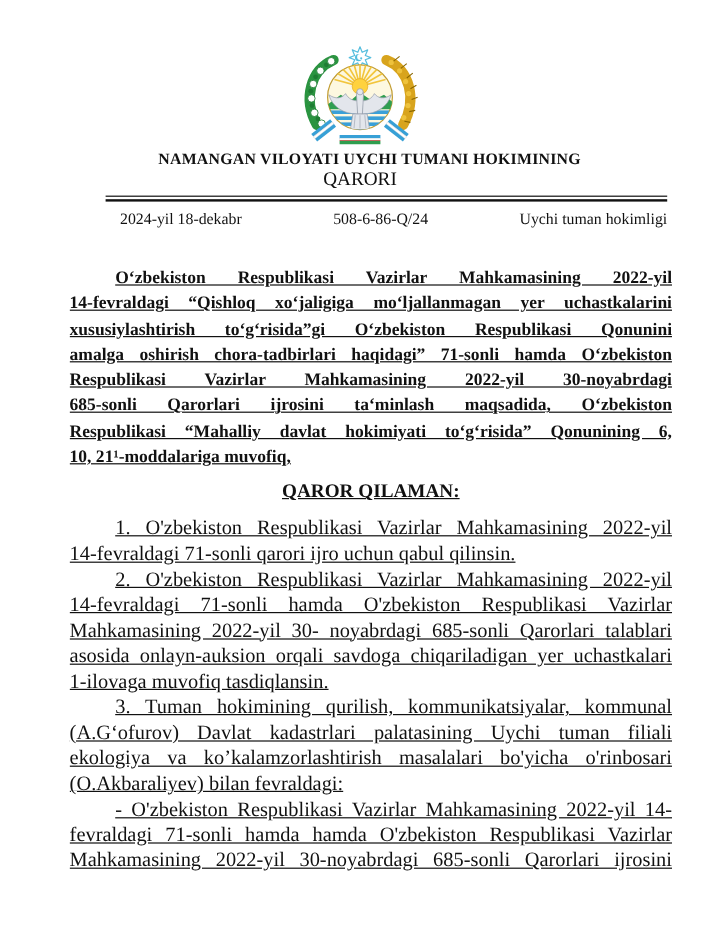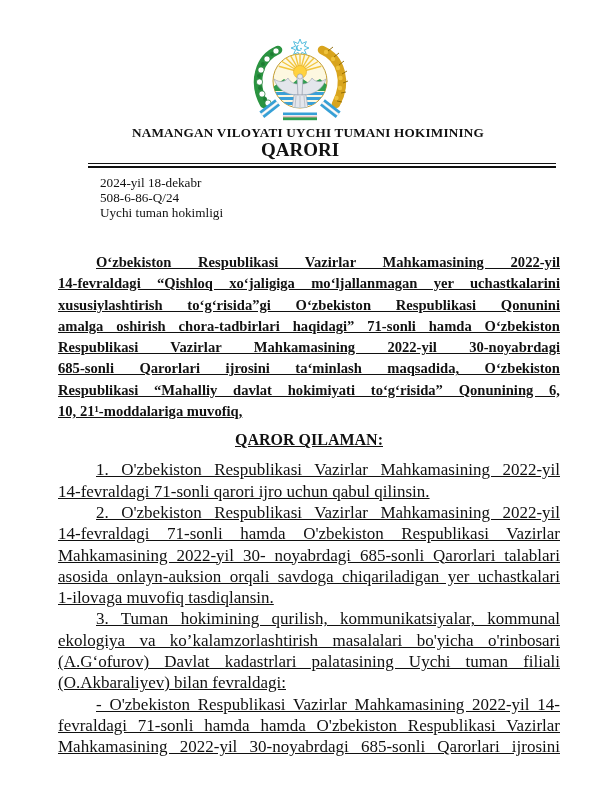--- a/index.html
+++ b/index.html
@@ -6,29 +6,29 @@
   .page {
     width:600px; height:788px; background:#ffffff; color:#111111;
     font-family:"Liberation Serif","DejaVu Serif",serif;
     position:relative; overflow:hidden;
   }
   .emblem { display:block; margin:38px auto 0 auto; }
   .org-title {
     text-align:center; font-weight:bold; font-size:13.2px;
     line-height:15px; margin-top:3px; letter-spacing:0.2px;padding-left:16px;
   }
-  .doc-type { text-align:center; font-weight:bold; font-size:19px; line-height:20px; }
+  .doc-type { text-align:center; font-weight:normal; font-size:16px; line-height:20px; }
   .double-rule {
     width:468px; margin:3px 0 0 88px; height:2px;
     border-top:1.2px solid #111; border-bottom:2.2px solid #111;
   }
   .meta-row {
     width:456px; margin:7px 0 0 100px;
     display:flex; justify-content:space-between;
-    font-size:13.2px; line-height:15px;flex-direction:column;
+    font-size:13.2px; line-height:15px;
   }
   .body-text { width:502px; margin:32px 0 0 58px;text-decoration:underline; }
   .para { font-size:17px; }
   .para .line {
     text-align:justify; text-align-last:justify;
     line-height:21.3px; height:21.3px; overflow:hidden;
   }
   .para .line:first-child { text-indent:38px; }
   .para:not(.cont) .line:last-child { text-align-last:left; }
   .para-intro { font-weight:bold; font-size:14.6px; }
@@ -164,22 +164,22 @@
       </div>
     <div class="para">
         <div class="line">2. O'zbekiston Respublikasi Vazirlar Mahkamasining 2022-yil</div>
         <div class="line">14-fevraldagi 71-sonli hamda O'zbekiston Respublikasi Vazirlar</div>
         <div class="line">Mahkamasining 2022-yil 30- noyabrdagi 685-sonli Qarorlari talablari</div>
         <div class="line">asosida onlayn-auksion orqali savdoga chiqariladigan yer uchastkalari</div>
         <div class="line">1-ilovaga muvofiq tasdiqlansin.</div>
       </div>
     <div class="para">
         <div class="line">3. Tuman hokimining qurilish, kommunikatsiyalar, kommunal xo'jalik,</div>
+        <div class="line">(A.Gʻofurov) Davlat kadastrlari palatasining Uychi tuman filiali</div>
         <div class="line">ekologiya va ko’kalamzorlashtirish masalalari bo'yicha o'rinbosari</div>
-        <div class="line">(A.Gʻofurov) Davlat kadastrlari palatasining Uychi tuman filiali</div>
         <div class="line">(O.Akbaraliyev) bilan fevraldagi:</div>
       </div>
     <div class="para cont">
         <div class="line">- O'zbekiston Respublikasi Vazirlar Mahkamasining 2022-yil 14-</div>
         <div class="line">fevraldagi 71-sonli hamda hamda O'zbekiston Respublikasi Vazirlar</div>
         <div class="line">Mahkamasining 2022-yil 30-noyabrdagi 685-sonli Qarorlari ijrosini</div>
       </div>
   </div>
 
 </div>

